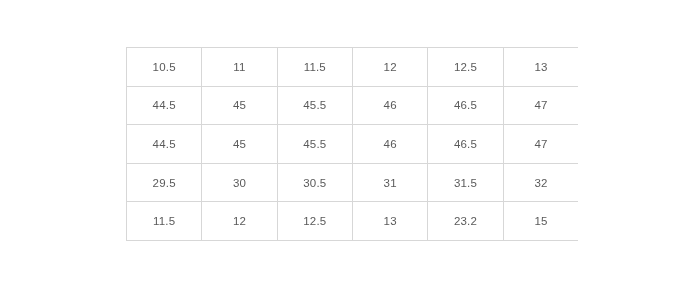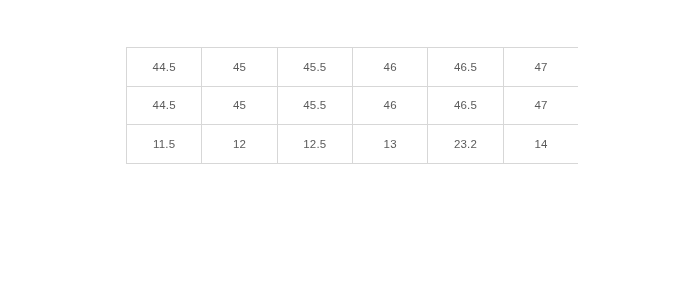--- a/index.html
+++ b/index.html
@@ -50,38 +50,54 @@
     border-right: none;
   }
 </style>
 </head>
 <body>
 
 <div id="size-table-wrapper">
   <table class="size-table">
     <tbody>
       <tr>
+        <td>10.5</td>
+        <td>11</td>
+        <td>11.5</td>
+        <td>12</td>
+        <td>12.5</td>
+        <td>13</td>
+      </tr>
+      <tr>
         <td>44.5</td>
         <td>45</td>
         <td>45.5</td>
         <td>46</td>
         <td>46.5</td>
         <td>47</td>
       </tr>
       <tr>
         <td>44.5</td>
         <td>45</td>
         <td>45.5</td>
         <td>46</td>
         <td>46.5</td>
         <td>47</td>
       </tr>
       <tr>
+        <td>29.5</td>
+        <td>30</td>
+        <td>30.5</td>
+        <td>31</td>
+        <td>31.5</td>
+        <td>32</td>
+      </tr>
+      <tr>
         <td>11.5</td>
         <td>12</td>
         <td>12.5</td>
         <td>13</td>
         <td>23.2</td>
-        <td>14</td>
+        <td>15</td>
       </tr>
     </tbody>
   </table>
 </div>
 
 </body></html>

